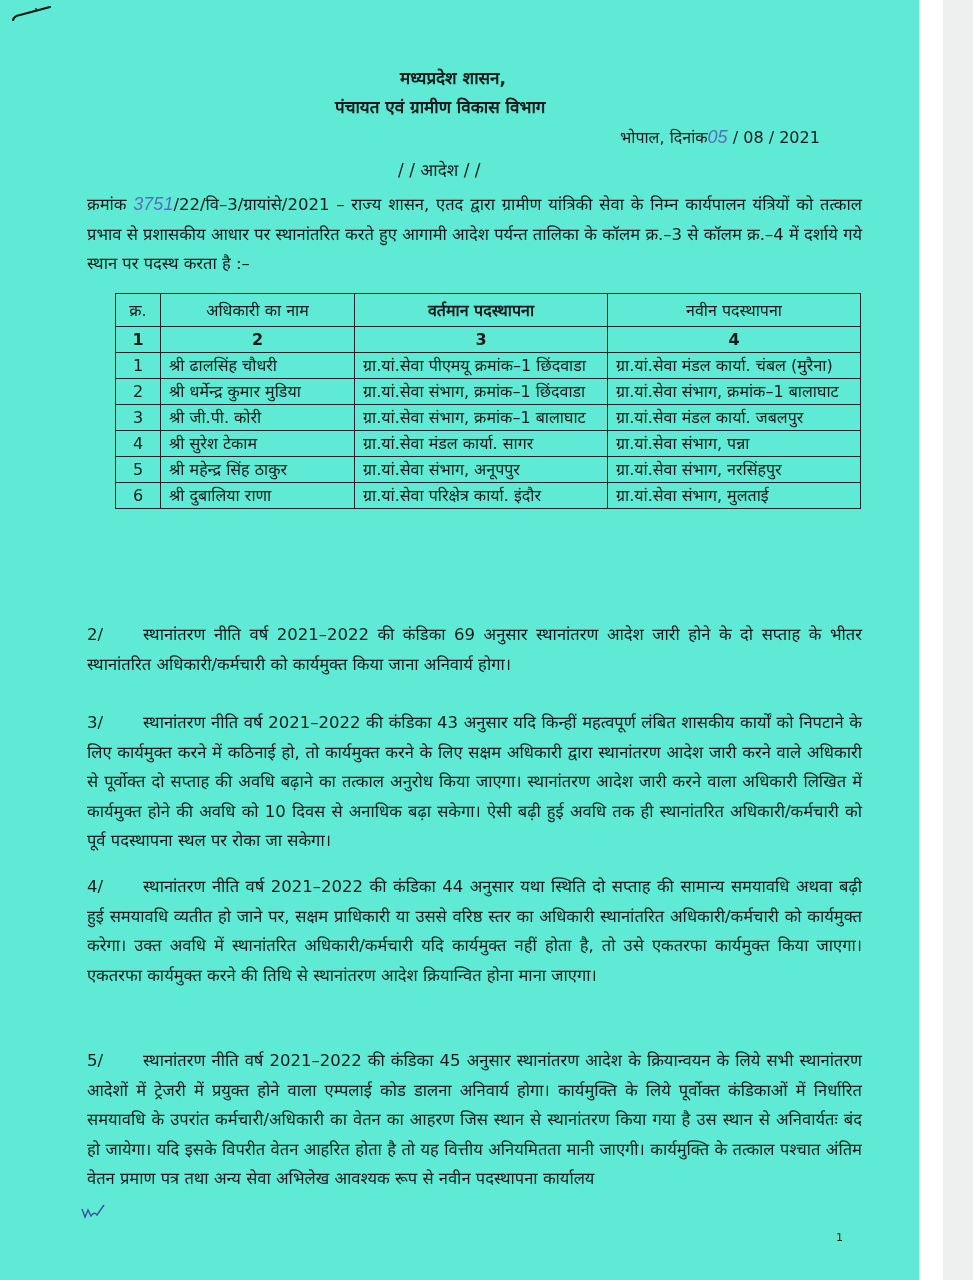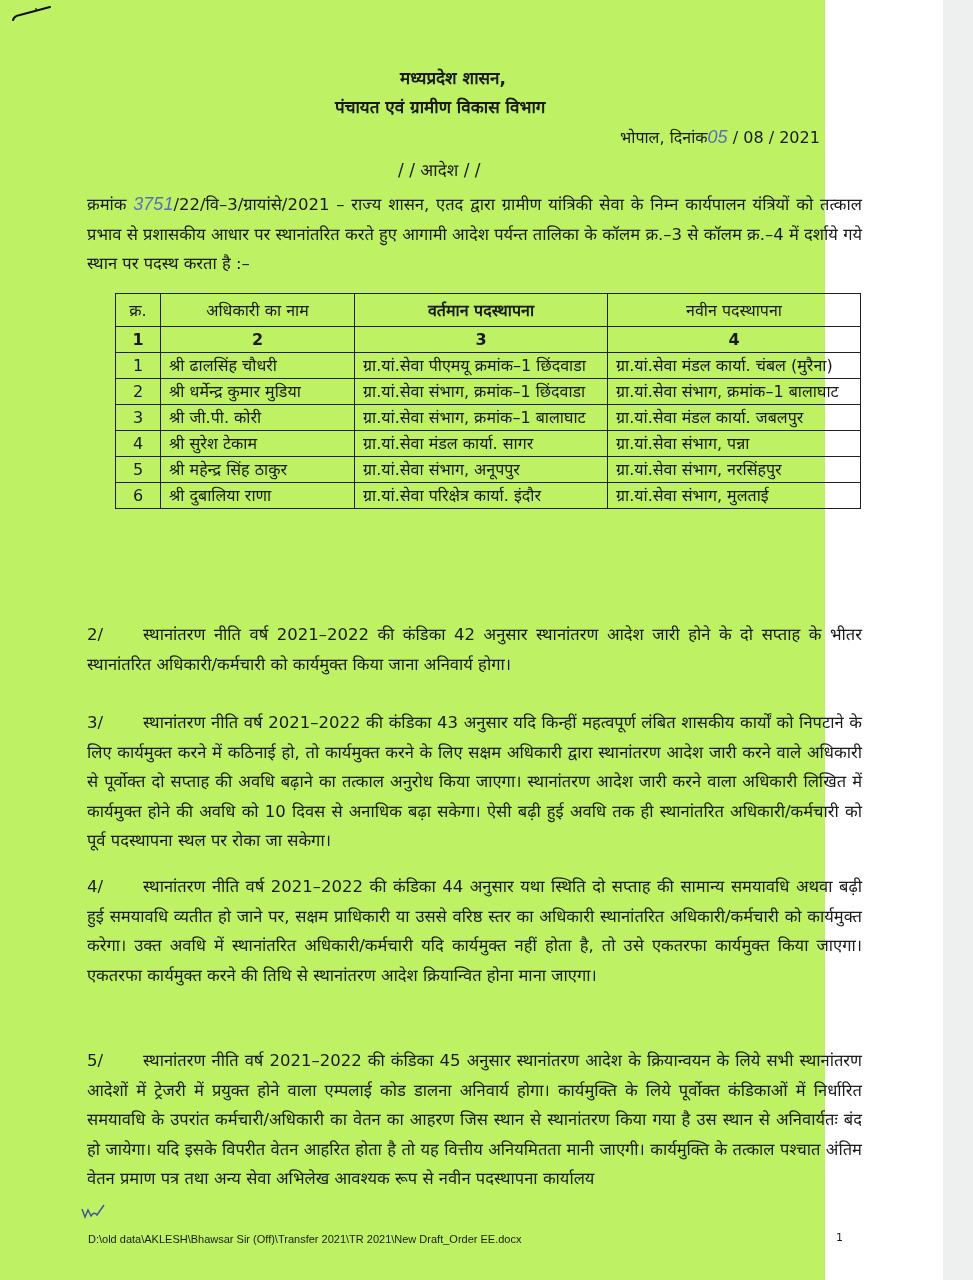--- a/index.html
+++ b/index.html
@@ -3,22 +3,22 @@
   <meta charset="utf-8">
   <style>
     html, body { margin: 0; padding: 0; }
     body {
       width: 973px; height: 1280px; position: relative; overflow: hidden;
       background: #ffffff;
       font-family: "DejaVu Sans", "Liberation Sans", sans-serif;
       color: #1a1a1a;
     }
     .page {
-      position: absolute; left: 0; top: 0; width: 825px; height: 1280px;
-      background: #bef264;
+      position: absolute; left: 0; top: 0; width: 919px; height: 1280px;
+      background: #5eead4;
     }
     .edge-strip {
       position: absolute; left: 943px; top: 0; width: 30px; height: 1280px;
       background: #eeefef;
     }
     .corner-mark {
       position: absolute; left: 10px; top: 4px; width: 45px; height: 20px;
     }
     .hdr-line {
       position: absolute; font-size: 17px; font-weight: bold; white-space: nowrap;
@@ -140,33 +140,32 @@
       <tr>
         <td class="sn">6</td>
         <td>श्री दुबालिया राणा</td>
         <td>ग्रा.यां.सेवा परिक्षेत्र कार्या. इंदौर</td>
         <td>ग्रा.यां.सेवा संभाग, मुलताई</td>
       </tr>
     </tbody>
   </table>
 
   <div class="para p2">
-    <span class="num">2/</span><span>स्थानांतरण नीति वर्ष 2021–2022 की कंडिका 42 अनुसार स्थानांतरण आदेश जारी होने के दो सप्ताह के भीतर स्थानांतरित अधिकारी/कर्मचारी को कार्यमुक्त किया जाना अनिवार्य होगा।</span>
+    <span class="num">2/</span><span>स्थानांतरण नीति वर्ष 2021–2022 की कंडिका 69 अनुसार स्थानांतरण आदेश जारी होने के दो सप्ताह के भीतर स्थानांतरित अधिकारी/कर्मचारी को कार्यमुक्त किया जाना अनिवार्य होगा।</span>
   </div>
   <div class="para p3">
     <span class="num">3/</span><span>स्थानांतरण नीति वर्ष 2021–2022 की कंडिका 43 अनुसार यदि किन्हीं महत्वपूर्ण लंबित शासकीय कार्यों को निपटाने के लिए कार्यमुक्त करने में कठिनाई हो, तो कार्यमुक्त करने के लिए सक्षम अधिकारी द्वारा स्थानांतरण आदेश जारी करने वाले अधिकारी से पूर्वोक्त दो सप्ताह की अवधि बढ़ाने का तत्काल अनुरोध किया जाएगा। स्थानांतरण आदेश जारी करने वाला अधिकारी लिखित में कार्यमुक्त होने की अवधि को 10 दिवस से अनाधिक बढ़ा सकेगा। ऐसी बढ़ी हुई अवधि तक ही स्थानांतरित अधिकारी/कर्मचारी को पूर्व पदस्थापना स्थल पर रोका जा सकेगा।</span>
   </div>
   <div class="para p4">
     <span class="num">4/</span><span>स्थानांतरण नीति वर्ष 2021–2022 की कंडिका 44 अनुसार यथा स्थिति दो सप्ताह की सामान्य समयावधि अथवा बढ़ी हुई समयावधि व्यतीत हो जाने पर, सक्षम प्राधिकारी या उससे वरिष्ठ स्तर का अधिकारी स्थानांतरित अधिकारी/कर्मचारी को कार्यमुक्त करेगा। उक्त अवधि में स्थानांतरित अधिकारी/कर्मचारी यदि कार्यमुक्त नहीं होता है, तो उसे एकतरफा कार्यमुक्त किया जाएगा। एकतरफा कार्यमुक्त करने की तिथि से स्थानांतरण आदेश क्रियान्वित होना माना जाएगा।</span>
   </div>
   <div class="para p5">
     <span class="num">5/</span><span>स्थानांतरण नीति वर्ष 2021–2022 की कंडिका 45 अनुसार स्थानांतरण आदेश के क्रियान्वयन के लिये सभी स्थानांतरण आदेशों में ट्रेजरी में प्रयुक्त होने वाला एम्पलाई कोड डालना अनिवार्य होगा। कार्यमुक्ति के लिये पूर्वोक्त कंडिकाओं में निर्धारित समयावधि के उपरांत कर्मचारी/अधिकारी का वेतन का आहरण जिस स्थान से स्थानांतरण किया गया है उस स्थान से अनिवार्यतः बंद हो जायेगा। यदि इसके विपरीत वेतन आहरित होता है तो यह वित्तीय अनियमितता मानी जाएगी। कार्यमुक्ति के तत्काल पश्चात अंतिम वेतन प्रमाण पत्र तथा अन्य सेवा अभिलेख आवश्यक रूप से नवीन पदस्थापना कार्यालय</span>
   </div>
 
   <svg class="initials" viewBox="0 0 26 16">
     <path d="M2 6 L5 14 L8 7 L11 13 Q14 8 17 12 L24 2" stroke="#3b4fa3" stroke-width="1.4" fill="none"></path>
   </svg>
 
-  <div class="footer-path">D:\old data\AKLESH\Bhawsar Sir (Off)\Transfer 2021\TR 2021\New Draft_Order EE.docx</div>
   <div class="page-num">1</div>
 </div>
 
 <div class="edge-strip"></div>
 
 </body></html>

